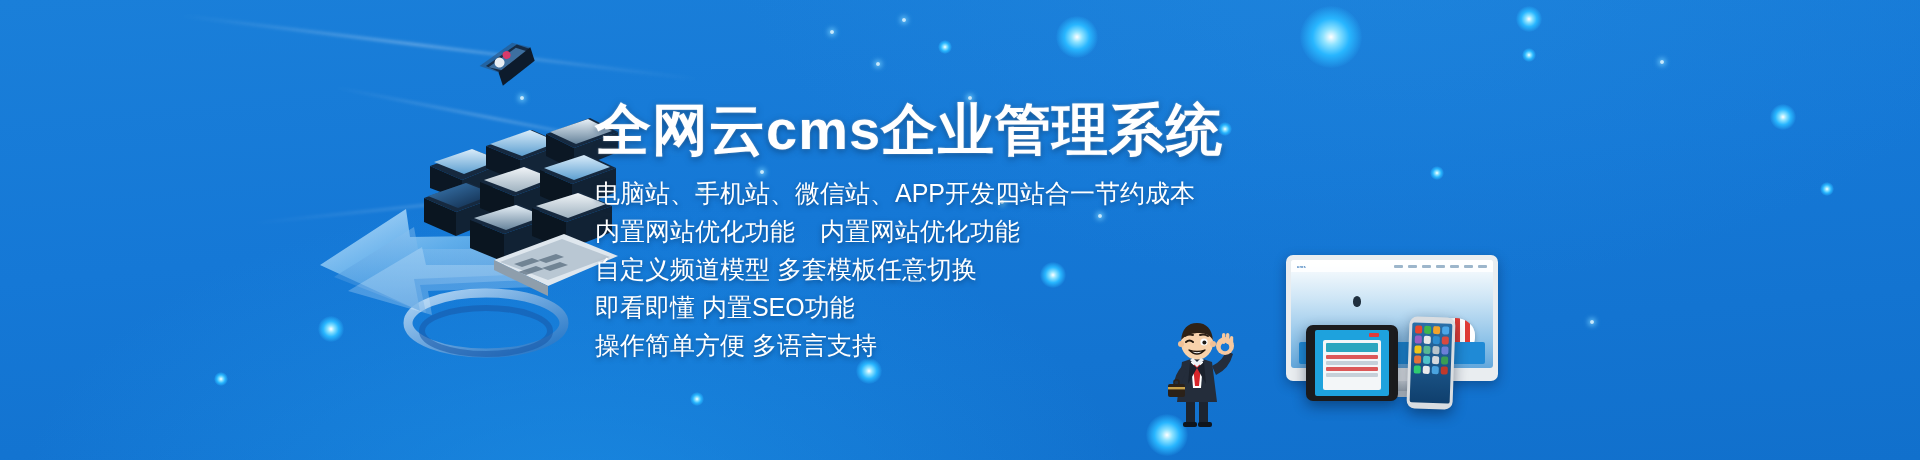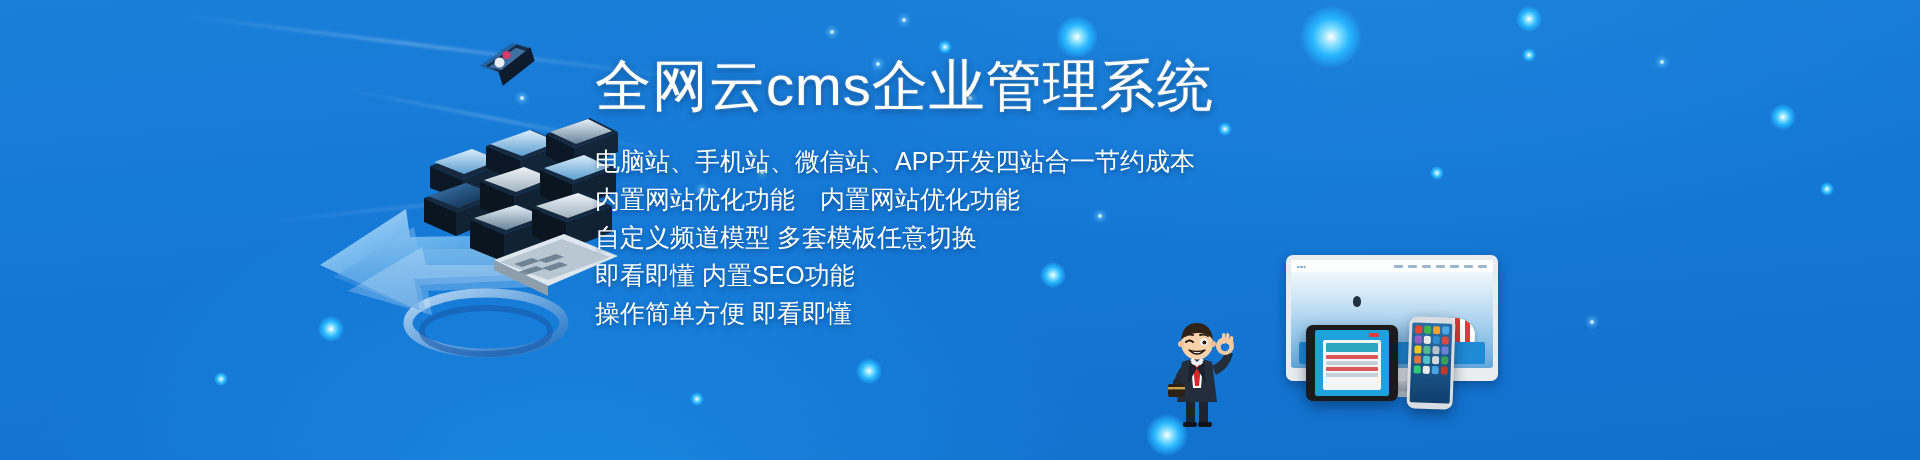--- a/index.html
+++ b/index.html
@@ -109,28 +109,29 @@
   
   .copy {
     position: absolute;
     left: 595px;
     top: 56px;
     width: 700px;
   }
   .headline {
     font-size: 56px;
     line-height: 1.08;
-    font-weight: 400;
+    font-weight: 700;
     color: #ffffff;
     letter-spacing: 1px;
     text-shadow: 0 2px 7px rgba(4,40,80,0.55), 0 0 2px rgba(255,255,255,0.5);
     white-space: nowrap;
+    margin-top: 44px;
   }
   .bullets {
-    margin-top: 26px;
+    margin-top: 14px;
   }
   .bullet {
     font-size: 25px;
     line-height: 38px;
     color: #ffffff;
     font-weight: 400;
     text-shadow: 0 2px 5px rgba(4,40,80,0.55);
     white-space: nowrap;
   }
 
@@ -419,21 +420,21 @@
     </svg>
   </div>
 
   <div class="copy">
     <div class="headline">全网云cms企业管理系统</div>
     <div class="bullets">
       <div class="bullet">电脑站、手机站、微信站、APP开发四站合一节约成本</div>
       <div class="bullet">内置网站优化功能　内置网站优化功能</div>
       <div class="bullet">自定义频道模型  多套模板任意切换</div>
       <div class="bullet">即看即懂  内置SEO功能</div>
-      <div class="bullet">操作简单方便 即看即懂</div>
+      <div class="bullet">操作简单方便 多语言支持</div>
     </div>
   </div>
 
   <svg class="mascot" viewBox="0 0 76 120">
 
     <rect x="26" y="86" width="9" height="26" fill="#1c2430"></rect>
     <rect x="39" y="86" width="9" height="26" fill="#1c2430"></rect>
     <rect x="23" y="110" width="14" height="5" rx="2" fill="#0f151d"></rect>
     <rect x="38" y="110" width="14" height="5" rx="2" fill="#0f151d"></rect>
 

